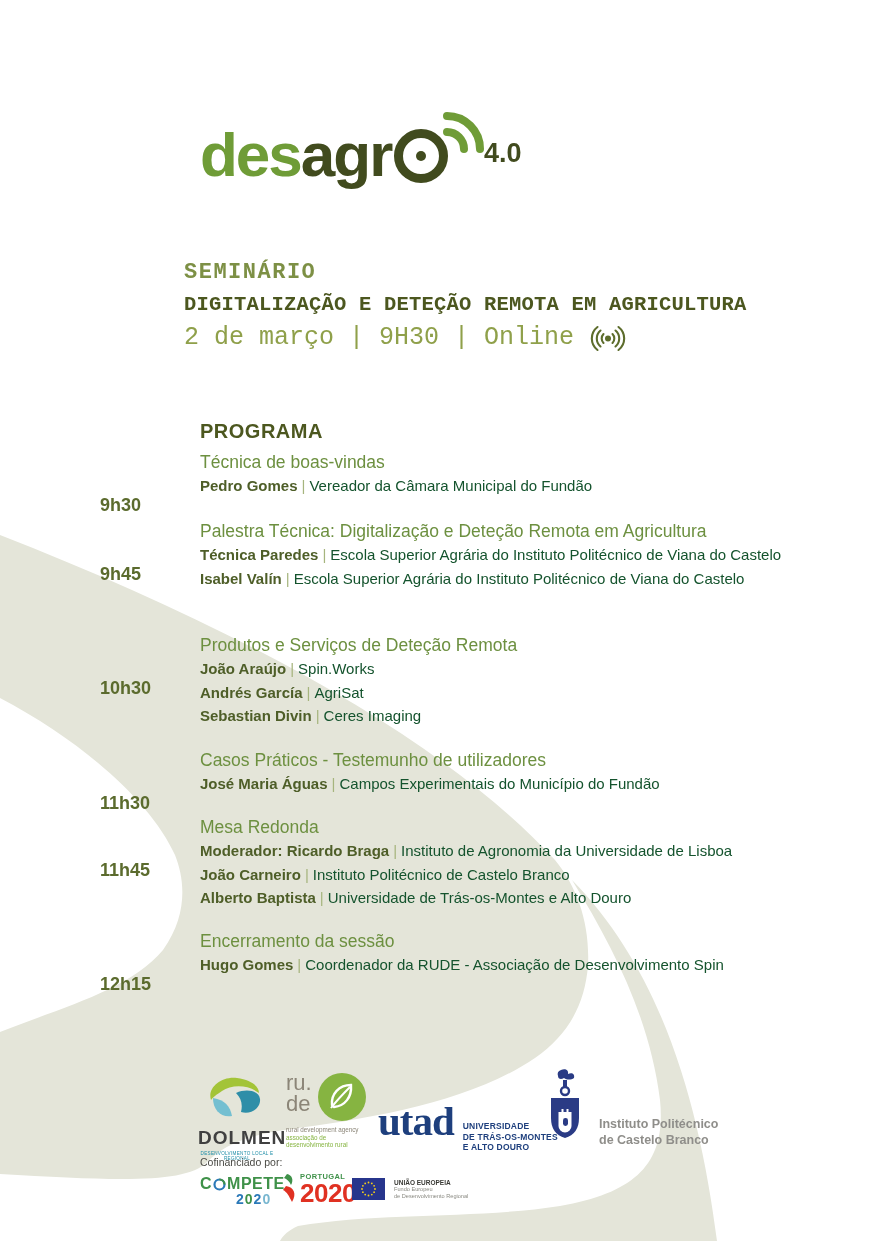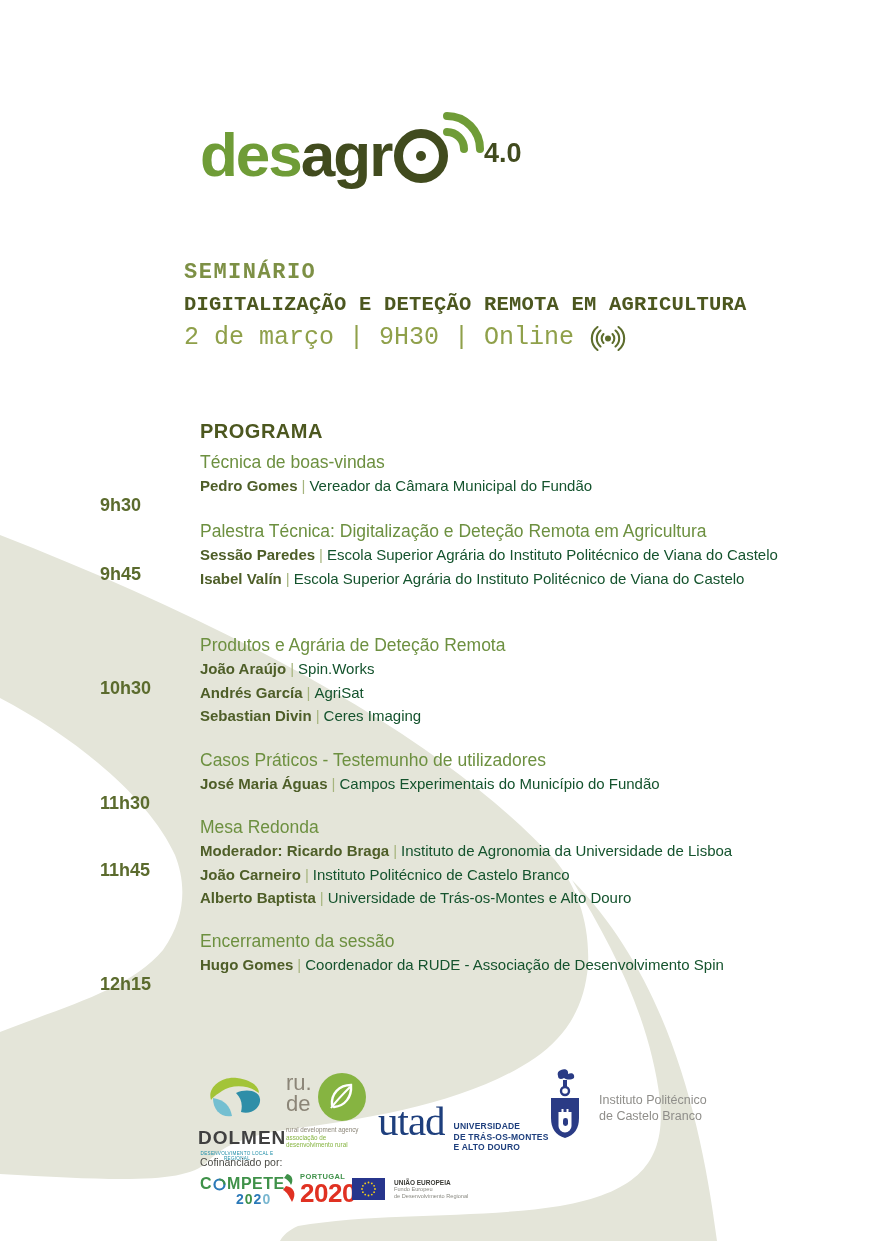--- a/index.html
+++ b/index.html
@@ -47,26 +47,26 @@
   .dolmen{position:absolute;left:198px;top:14px;width:78px;text-align:center;}
   .dolmen-name{font-size:19px;font-weight:800;letter-spacing:1px;color:#404040;margin-top:3px;}
   .dolmen-tag{font-size:4.6px;letter-spacing:.3px;color:#1b8ca6;margin-top:2px;}
   .rude{position:absolute;left:286px;top:12px;width:86px;}
   .rude-top{display:flex;align-items:flex-start;}
   .rude-txt{font-size:22px;color:#8b8577;line-height:21px;}
   .rude-circle{margin-left:5px;}
   .rude-tag1{font-size:6.3px;color:#8b8577;margin-top:4px;}
   .rude-tag2{font-size:6.3px;color:#86b441;margin-top:1px;}
   .utad{position:absolute;left:378px;top:30px;display:flex;align-items:center;}
-  .utad-word{font-family:"Liberation Serif",serif;font-size:41px;font-weight:400;
+  .utad-word{font-family:"Liberation Serif",serif;font-size:41px;font-weight:700;
              color:#1e3f7d;line-height:38px;letter-spacing:-1px;}
   .utad-col{margin-left:9px;margin-top:31px;}
   .utad-col div{font-size:8.5px;font-weight:800;color:#1e3f7d;line-height:10.5px;letter-spacing:.2px;}
   .ipcb{position:absolute;left:545px;top:8px;display:flex;}
-  .ipcb-txt{margin-left:12px;margin-top:24px;}
+  .ipcb-txt{margin-left:12px;margin-top:48px;font-weight:bold;}
   .ipcb-txt div{font-size:12.5px;color:#8f8e8a;line-height:16px;}
 
   
   .funding{position:absolute;left:0;top:1152px;width:875px;}
   .cofin{position:absolute;left:200px;top:4px;font-size:10.5px;color:#4a4a45;}
   .compete{position:absolute;left:200px;top:24px;}
   .compete-l1{display:flex;align-items:center;font-size:16px;font-weight:800;
               letter-spacing:.5px;color:#3f9149;line-height:16px;}
   .compete-l1 svg{margin:0 1px;}
   .compete-l2{margin-left:36px;font-size:14px;font-weight:800;letter-spacing:1px;line-height:15px;}
@@ -148,29 +148,29 @@
       <div class="body">
         <div class="s-title">Técnica de boas-vindas</div>
         <div class="speaker"><span class="name">Pedro Gomes</span><span class="pipe">|</span><span class="aff">Vereador da Câmara Municipal do Fundão</span></div>
       </div>
     </div>
 
     <div class="entry" style="top:519px">
       <div class="time">9h45</div>
       <div class="body">
         <div class="s-title">Palestra Técnica: Digitalização e Deteção Remota em Agricultura</div>
-        <div class="speaker"><span class="name">Sessão Paredes</span><span class="pipe">|</span><span class="aff">Escola Superior Agrária do Instituto Politécnico de Viana do Castelo</span></div>
+        <div class="speaker"><span class="name">Técnica Paredes</span><span class="pipe">|</span><span class="aff">Escola Superior Agrária do Instituto Politécnico de Viana do Castelo</span></div>
         <div class="speaker"><span class="name">Isabel Valín</span><span class="pipe">|</span><span class="aff">Escola Superior Agrária do Instituto Politécnico de Viana do Castelo</span></div>
       </div>
     </div>
 
     <div class="entry" style="top:633px">
       <div class="time">10h30</div>
       <div class="body">
-        <div class="s-title">Produtos e Agrária de Deteção Remota</div>
+        <div class="s-title">Produtos e Serviços de Deteção Remota</div>
         <div class="speaker"><span class="name">João Araújo</span><span class="pipe">|</span><span class="aff">Spin.Works</span></div>
         <div class="speaker"><span class="name">Andrés García</span><span class="pipe">|</span><span class="aff">AgriSat</span></div>
         <div class="speaker"><span class="name">Sebastian Divin</span><span class="pipe">|</span><span class="aff">Ceres Imaging</span></div>
       </div>
     </div>
 
     <div class="entry" style="top:748px">
       <div class="time">11h30</div>
       <div class="body">
         <div class="s-title">Casos Práticos - Testemunho de utilizadores</div>

